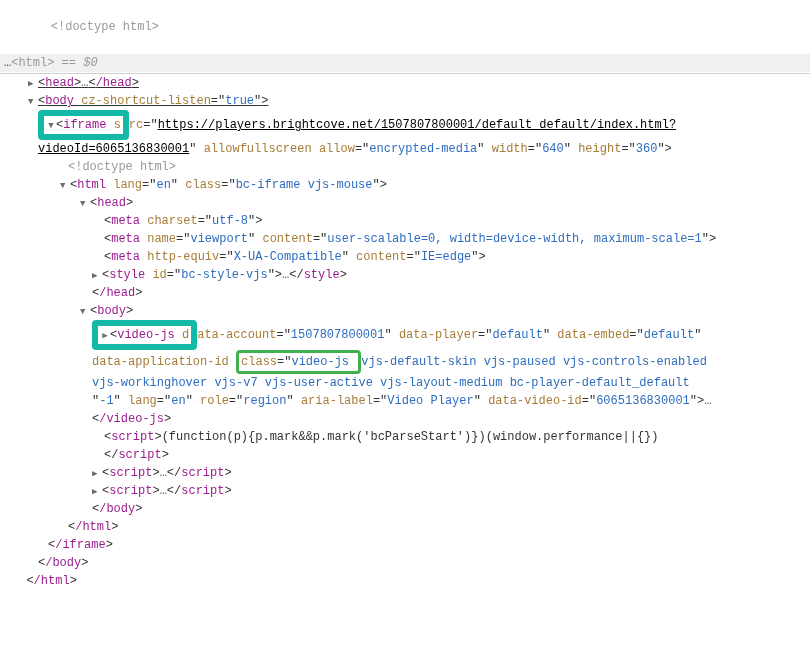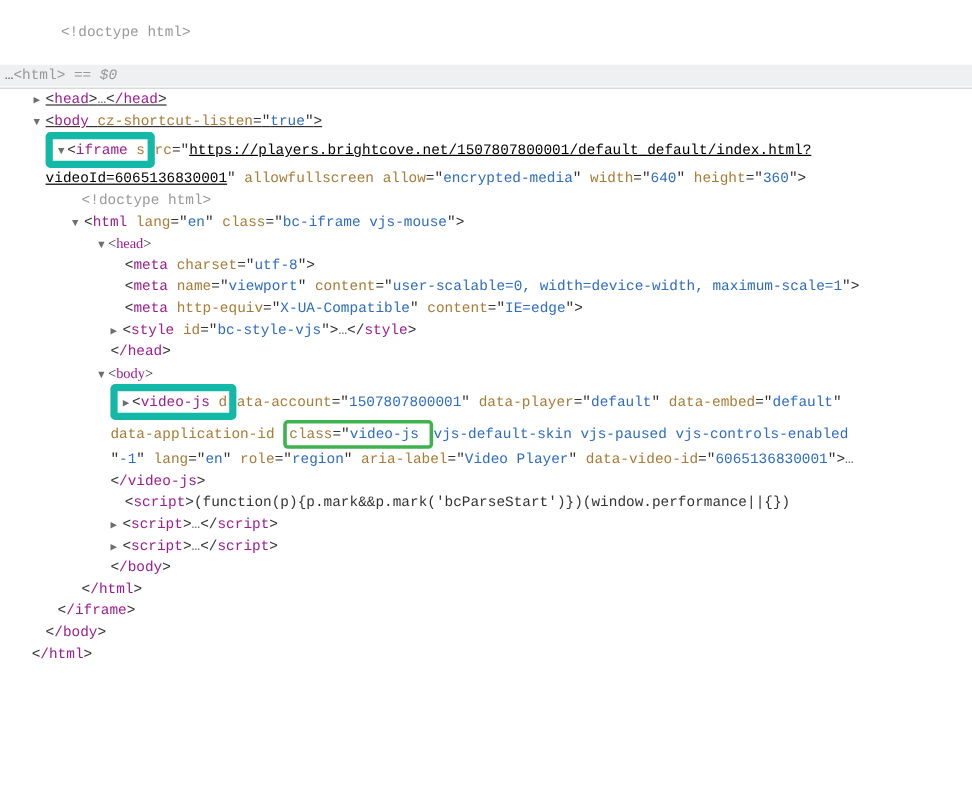--- a/index.html
+++ b/index.html
@@ -41,21 +41,21 @@
     padding: 0 2px;
     display: inline-block;
   }
   .divider { border-top: 1px solid #d0d0d0; margin-top: 1px; }
   .i1 { padding-left: 12px; }
   .i2 { padding-left: 28px; text-decoration: underline; }
   .i25 { padding-left: 38px; }
   .i3 { padding-left: 48px; }
   .i4 { padding-left: 60px; }
   .i45 { padding-left: 68px; }
-  .i5 { padding-left: 80px; font-family: Liberation Serif, serif; }
+  .i5 { padding-left: 80px; }
   .i55 { padding-left: 92px; }
   .i6 { padding-left: 104px; }
 </style>
 </head>
 <body>
 
 <div class="container">
 
   <div class="line i1">
     <span class="arrow none"></span><span class="gray">&lt;!doctype html&gt;</span>
@@ -90,28 +90,30 @@
 
 
   <div class="line i55"><span class="lt">&lt;</span><span class="tag">/head</span><span class="gt">&gt;</span></div>
 
   <div class="line i5"><span class="arrow expanded"></span><span class="lt">&lt;</span><span class="tag">body</span><span class="gt">&gt;</span></div>
 
   <div class="line i55"><span class="box-red"><span class="arrow collapsed"></span><span class="lt">&lt;</span><span class="tag">video-js</span> <span class="attr-name">d</span></span><span class="attr-name">ata-account</span><span class="eq">=</span>"<span class="attr-val">1507807800001</span>" <span class="attr-name">data-player</span><span class="eq">=</span>"<span class="attr-val">default</span>" <span class="attr-name">data-embed</span><span class="eq">=</span>"<span class="attr-val">default</span>"</div>
 
   <div class="line i55"><span class="attr-name">data-application-id</span> <span class="box-green"><span class="attr-name">class</span><span class="eq">=</span>"<span class="attr-val">video-js</span> </span><span class="attr-val">vjs-default-skin vjs-paused vjs-controls-enabled</span></div>
 
+  <div class="line i55"><span class="attr-val">vjs-workinghover vjs-v7 vjs-user-active vjs-layout-medium bc-player-default_default</span></div>
 
 
 
   <div class="line i55">"<span class="attr-val">-1</span>" <span class="attr-name">lang</span><span class="eq">=</span>"<span class="attr-val">en</span>" <span class="attr-name">role</span><span class="eq">=</span>"<span class="attr-val">region</span>" <span class="attr-name">aria-label</span><span class="eq">=</span>"<span class="attr-val">Video Player</span>" <span class="attr-name">data-video-id</span><span class="eq">=</span>"<span class="attr-val">6065136830001</span>"<span class="gt">&gt;</span><span class="ellips">…</span></div>
 
   <div class="line i55"><span class="lt">&lt;</span><span class="tag">/video-js</span><span class="gt">&gt;</span></div>
 
   <div class="line i6"><span class="lt">&lt;</span><span class="tag">script</span><span class="gt">&gt;</span><span>(function(p){p.mark&amp;&amp;p.mark('bcParseStart')})(window.performance||{})</span></div>
+  <div class="line i6"><span class="lt">&lt;/</span><span class="tag">script</span><span class="gt">&gt;</span></div>
 
   <div class="line i55"><span class="arrow collapsed"></span><span class="lt">&lt;</span><span class="tag">script</span><span class="gt">&gt;</span><span class="ellips">…</span><span class="lt">&lt;/</span><span class="tag">script</span><span class="gt">&gt;</span></div>
 
   <div class="line i55"><span class="arrow collapsed"></span><span class="lt">&lt;</span><span class="tag">script</span><span class="gt">&gt;</span><span class="ellips">…</span><span class="lt">&lt;/</span><span class="tag">script</span><span class="gt">&gt;</span></div>
 
   <div class="line i55"><span class="lt">&lt;</span><span class="tag">/body</span><span class="gt">&gt;</span></div>
 
   <div class="line i45"><span class="lt">&lt;</span><span class="tag">/html</span><span class="gt">&gt;</span></div>
 
   <div class="line i3"><span class="lt">&lt;</span><span class="tag">/iframe</span><span class="gt">&gt;</span></div>

